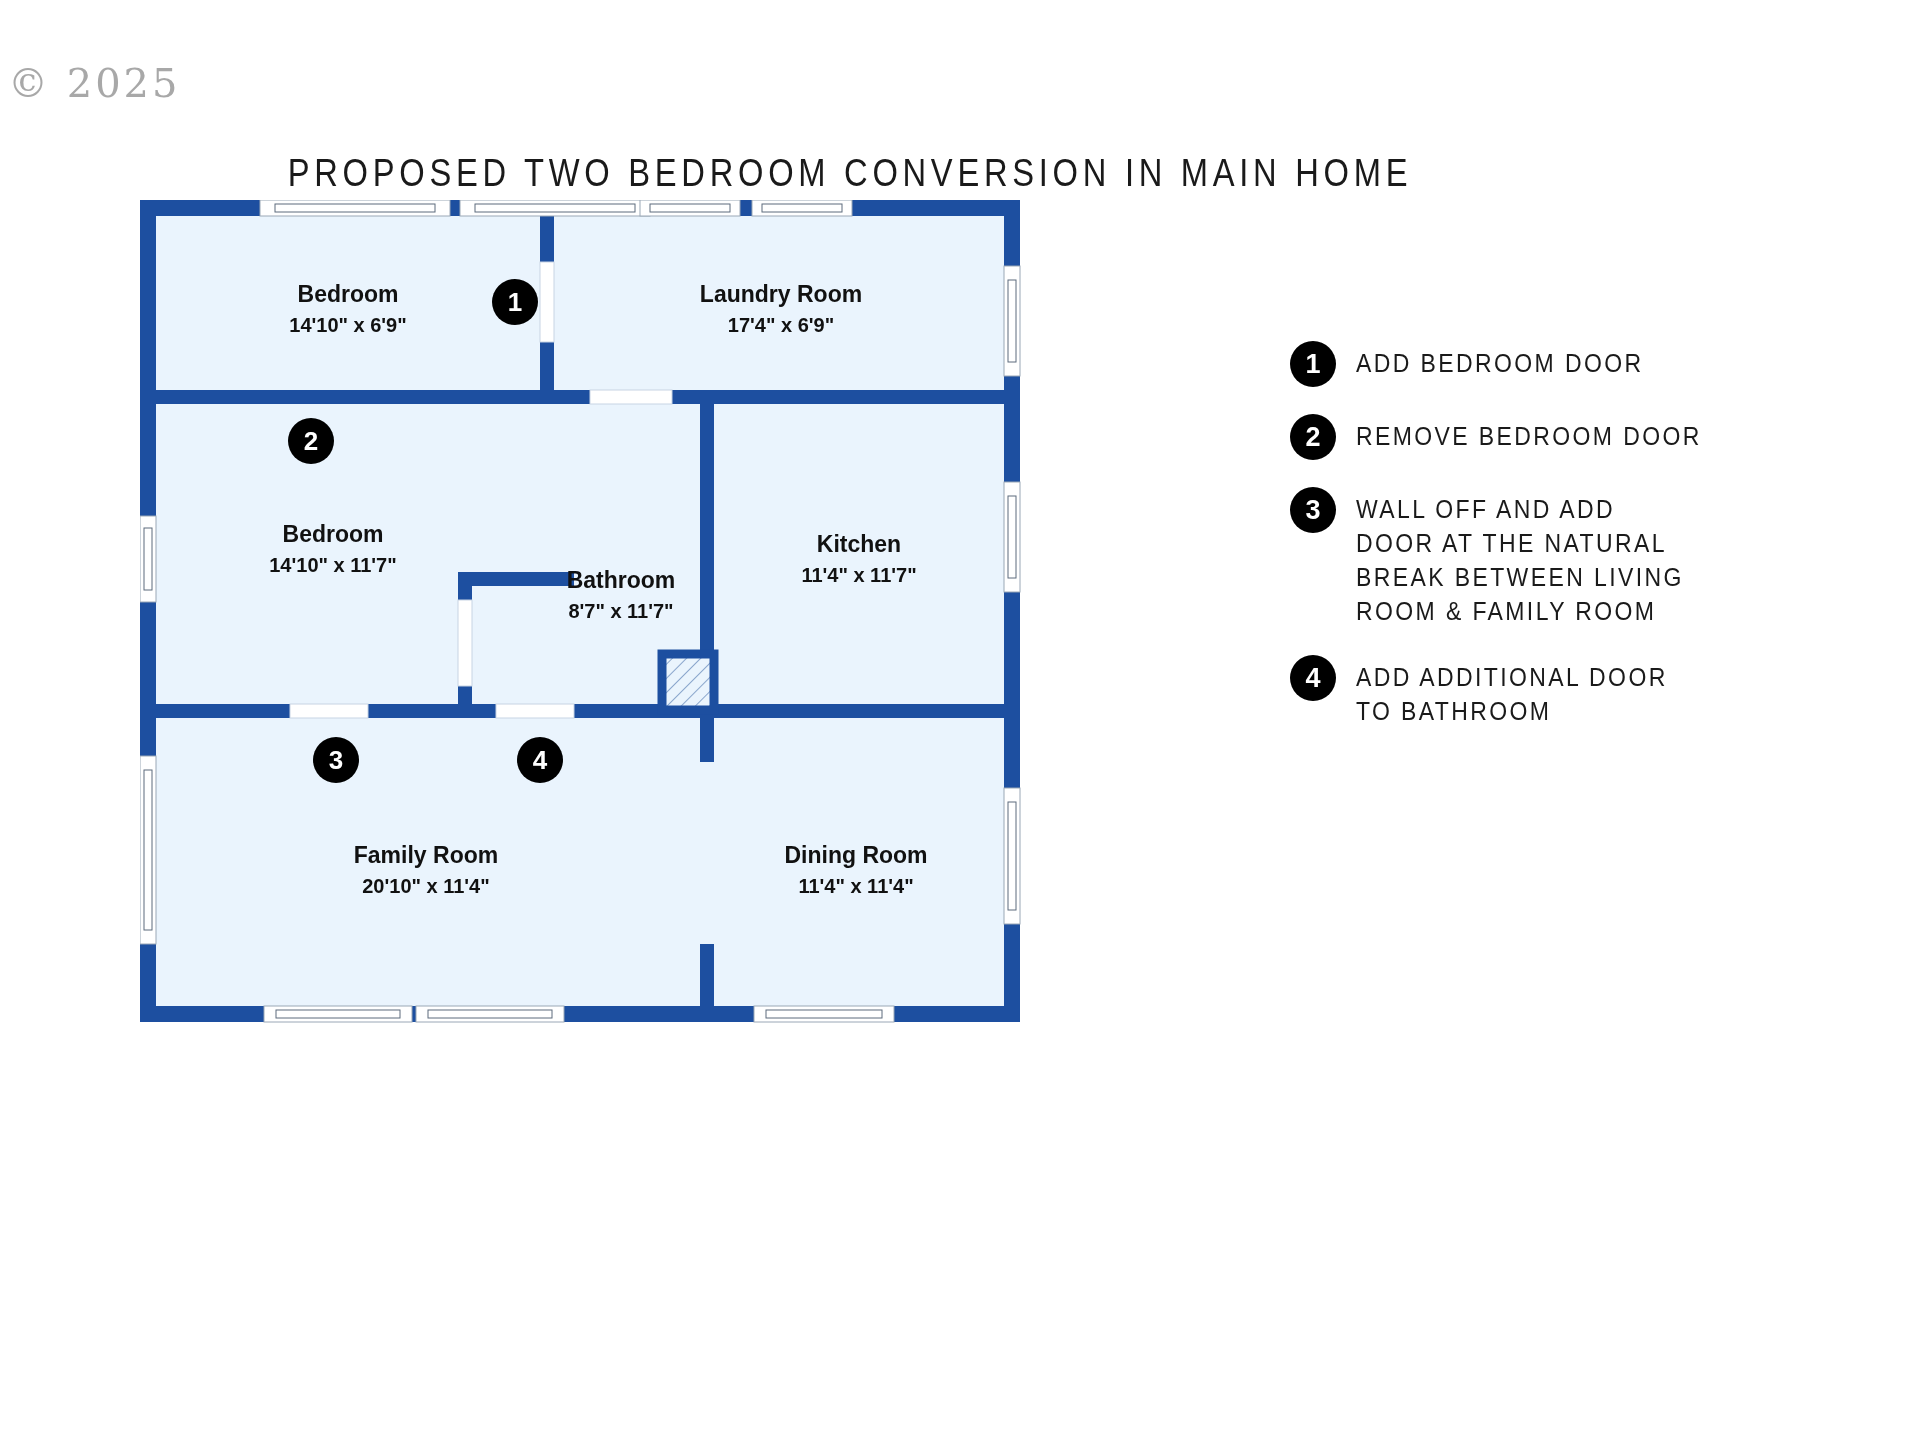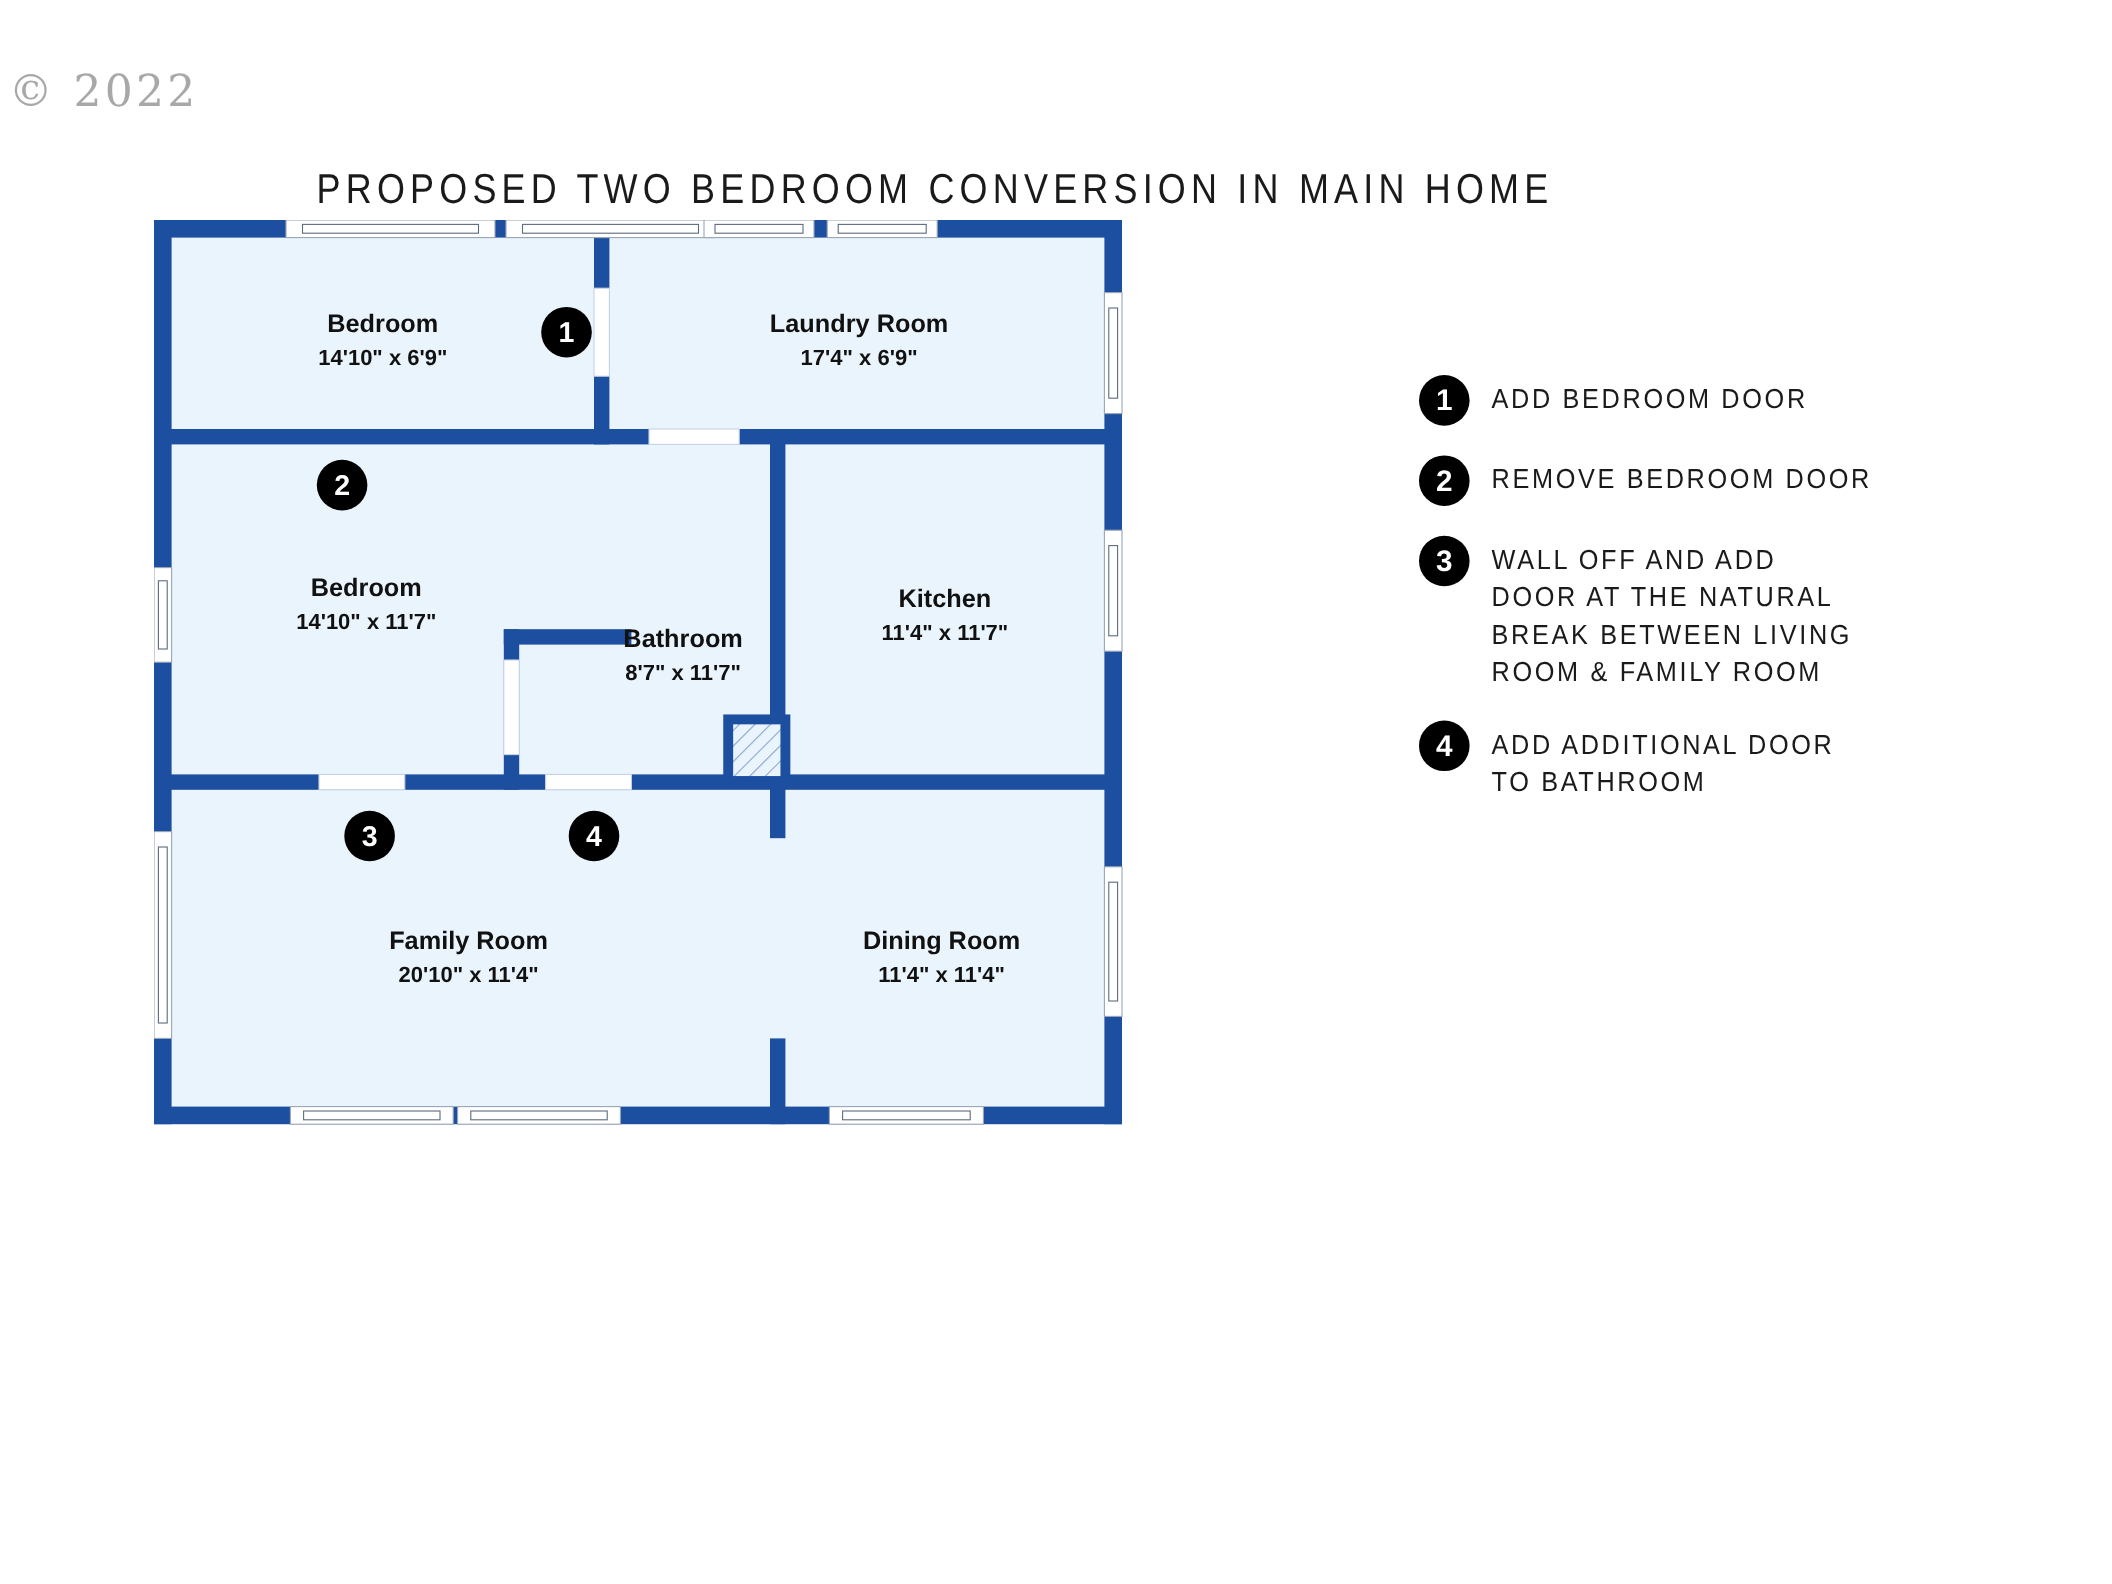--- a/index.html
+++ b/index.html
@@ -102,21 +102,21 @@
     font-size: 26px;
     font-weight: 700;
     fill: #ffffff;
   }
 </style>
 </head>
 <body>
 
 <div id="page">
 
-  <div id="watermark">© 2022</div>
+  <div id="watermark">© 2025</div>
 
   <div id="plan-title">PROPOSED TWO BEDROOM CONVERSION IN MAIN HOME</div>
 
   <svg id="floorplan-svg" width="890" height="830" viewBox="0 0 890 830">
 
     <g>
       <rect x="8" y="8" width="866" height="814" fill="#eaf4fd"></rect>
     </g>
 
     <g>

